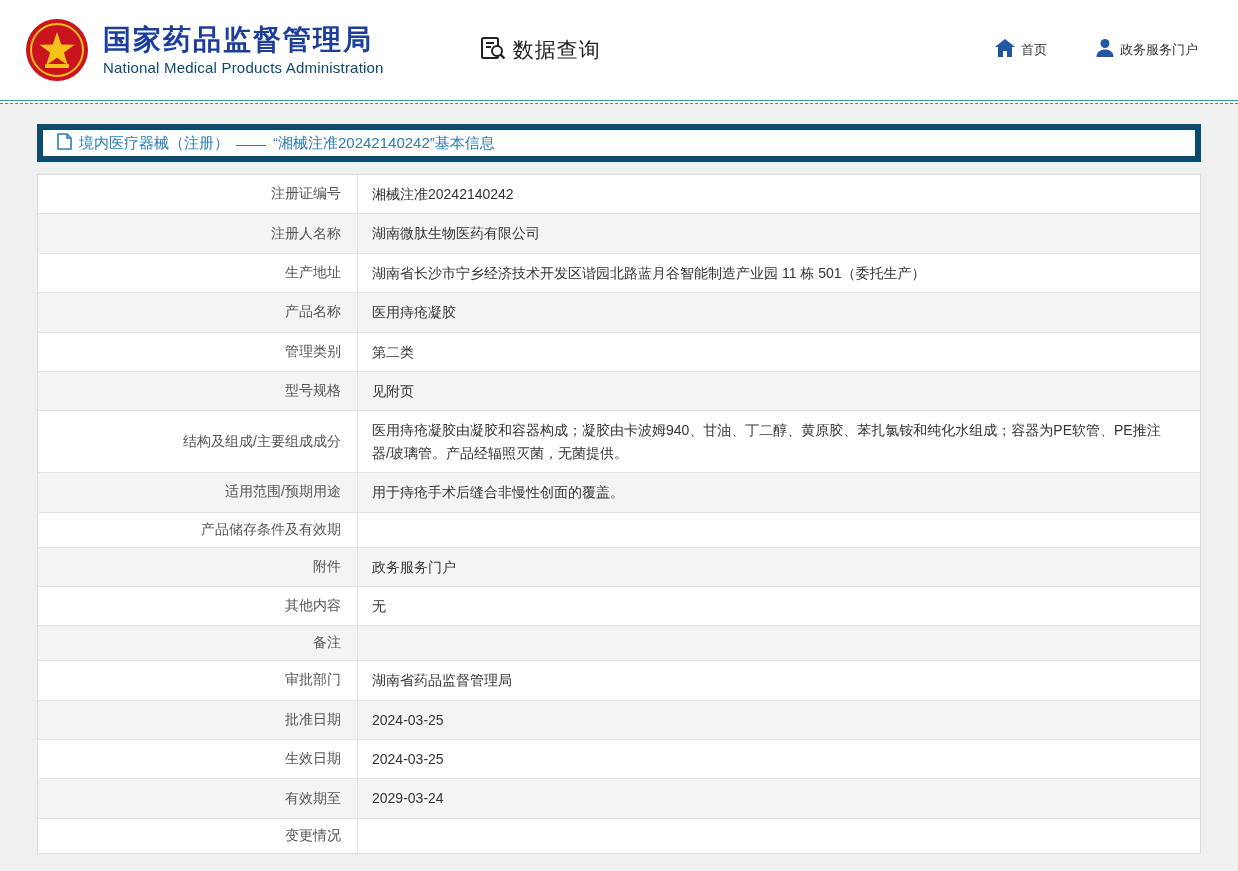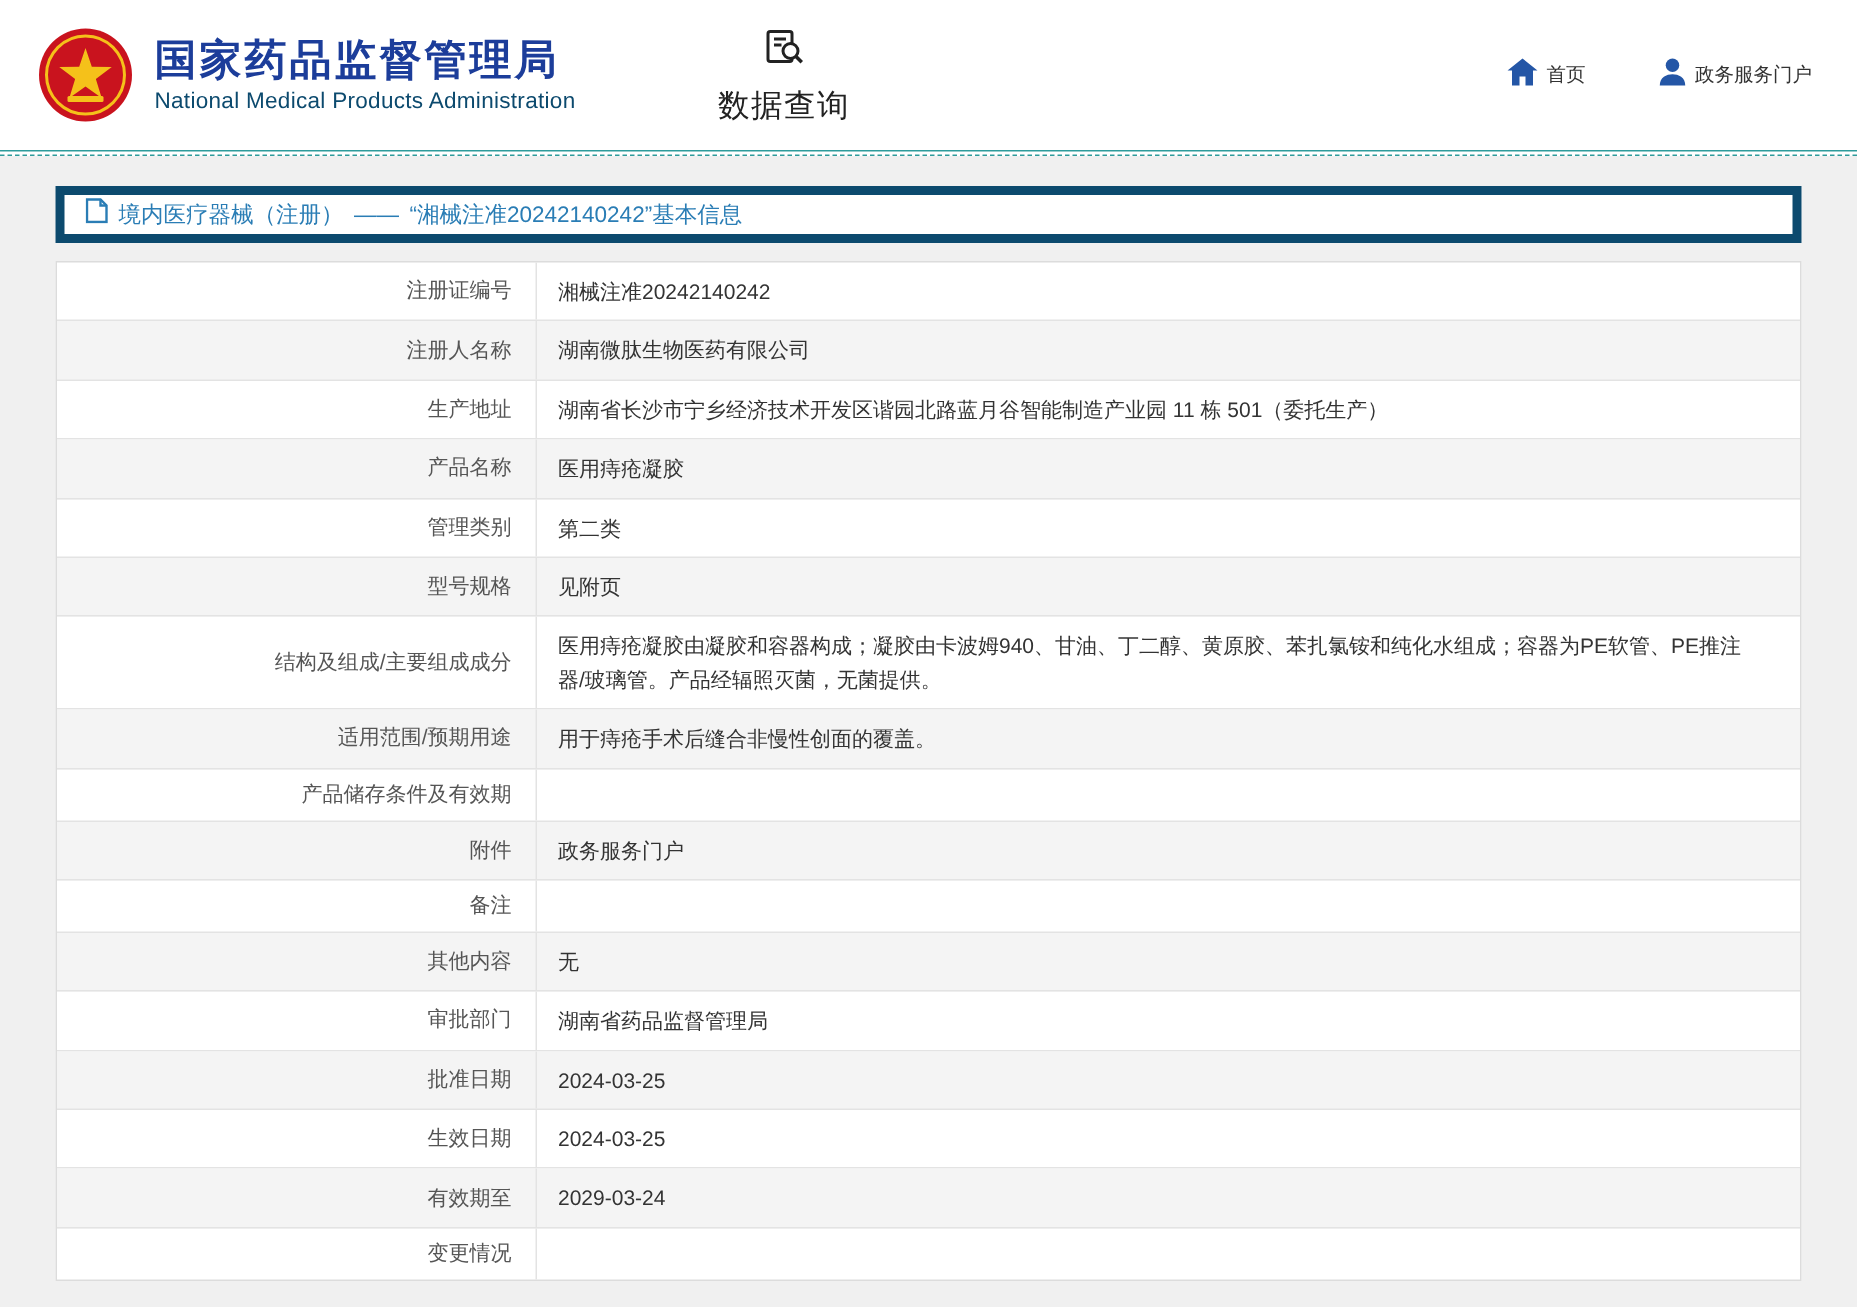--- a/index.html
+++ b/index.html
@@ -9,21 +9,21 @@
     background: #f0f0f0;
     color: #333;
   }
 
   
   .site-header {
     background: #fff;
     height: 100px;
     display: flex;
     align-items: center;
-    padding: 0 30px 0 25px;
+    padding: 0 40px 0 25px;
     position: relative;
   }
   .logo-wrap { width: 64px; height: 64px; flex: 0 0 auto; }
   .org-titles { margin-left: 14px; }
   .org-zh {
     font-size: 28px;
     font-weight: bold;
     color: #1c3d9a;
     letter-spacing: 2px;
     line-height: 1.15;
@@ -32,21 +32,20 @@
     font-size: 15px;
     color: #0c4a6e;
     margin-top: 3px;
     letter-spacing: 0.2px;
   }
   .section-title {
     display: flex;
     align-items: center;
     margin-left: 95px;
     gap: 6px;
-    flex-direction: column;
   }
   .section-title .label {
     font-size: 21px;
     color: #222;
     letter-spacing: 1px;
   }
   .header-nav {
     margin-left: auto;
     display: flex;
     gap: 48px;
@@ -228,28 +227,28 @@
       </div>
       <div class="trow">
         <div class="tlabel">产品储存条件及有效期</div>
         <div class="tvalue"></div>
       </div>
       <div class="trow">
         <div class="tlabel">附件</div>
         <div class="tvalue">政务服务门户</div>
       </div>
       <div class="trow">
+        <div class="tlabel">其他内容</div>
+        <div class="tvalue">无</div>
+      </div>
+      <div class="trow">
         <div class="tlabel">备注</div>
         <div class="tvalue"></div>
       </div>
       <div class="trow">
-        <div class="tlabel">其他内容</div>
-        <div class="tvalue">无</div>
-      </div>
-      <div class="trow">
         <div class="tlabel">审批部门</div>
         <div class="tvalue">湖南省药品监督管理局</div>
       </div>
       <div class="trow">
         <div class="tlabel">批准日期</div>
         <div class="tvalue">2024-03-25</div>
       </div>
       <div class="trow">
         <div class="tlabel">生效日期</div>
         <div class="tvalue">2024-03-25</div>

